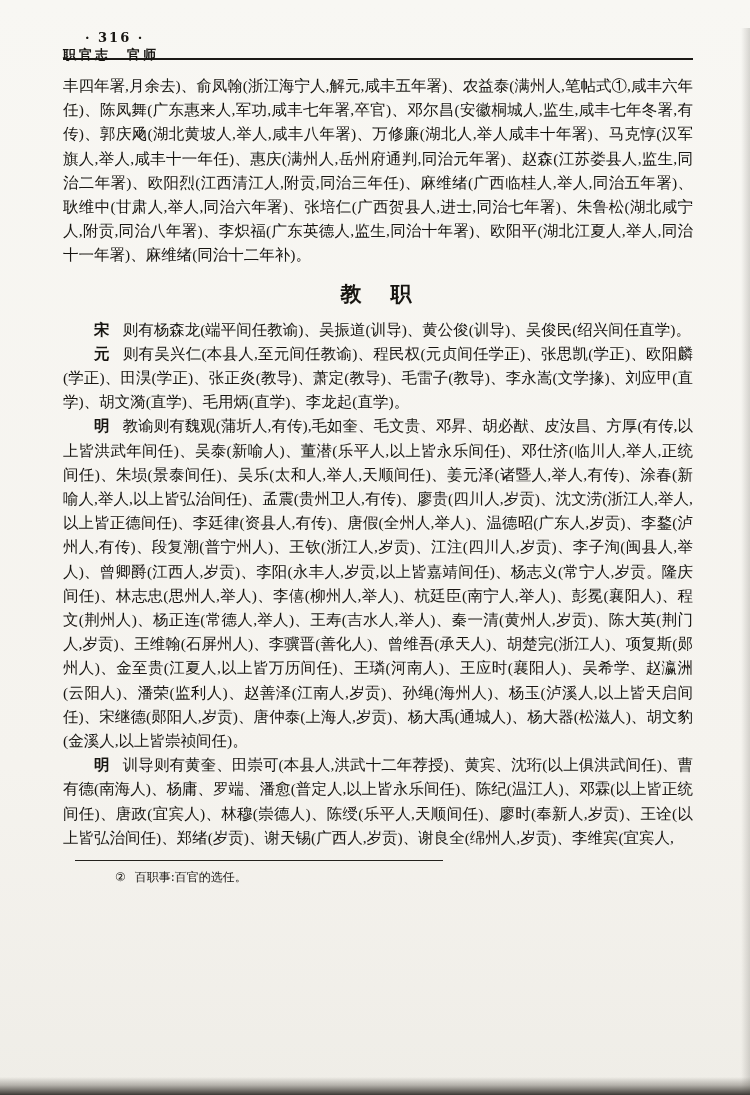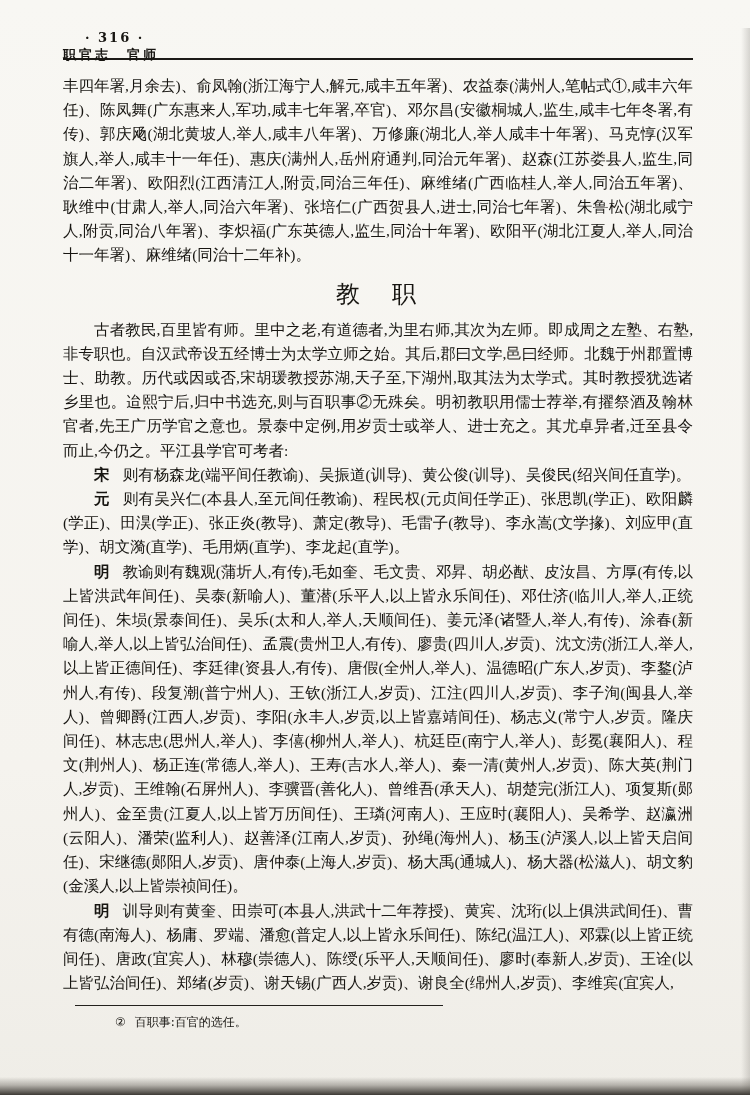--- a/index.html
+++ b/index.html
@@ -55,22 +55,22 @@
     text-justify: inter-ideograph;
   }
   .body-text p {
     margin: 0;
     font-family: Liberation Serif, serif;
   }
   p.indent {
     text-indent: 2em;
   }
   .section-title {
-    font-size: 24px;
-    font-weight: normal;
+    font-size: 21px;
+    font-weight: bold;
     text-align: center;
     letter-spacing: 4px;
     margin: 12px 0 10px 0;
     line-height: 28px;
   }
   .dyn-label {
     font-weight: bold;
     margin-right: 0.85em;
   }
   
@@ -119,21 +119,20 @@
     <span class="header-title">职官志　官师</span>
   </div>
   <hr class="header-rule">
 
   <div class="body-text">
 
     <p>丰四年署,月余去)、俞凤翰(浙江海宁人,解元,咸丰五年署)、农益泰(满州人,笔帖式①,咸丰六年任)、陈凤舞(广东惠来人,军功,咸丰七年署,卒官)、邓尔昌(安徽桐城人,监生,咸丰七年冬署,有传)、郭庆飏(湖北黄坡人,举人,咸丰八年署)、万修廉(湖北人,举人咸丰十年署)、马克惇(汉军旗人,举人,咸丰十一年任)、惠庆(满州人,岳州府通判,同治元年署)、赵森(江苏娄县人,监生,同治二年署)、欧阳烈(江西清江人,附贡,同治三年任)、麻维绪(广西临桂人,举人,同治五年署)、耿维中(甘肃人,举人,同治六年署)、张培仁(广西贺县人,进士,同治七年署)、朱鲁松(湖北咸宁人,附贡,同治八年署)、李炽福(广东英德人,监生,同治十年署)、欧阳平(湖北江夏人,举人,同治十一年署)、麻维绪(同治十二年补)。</p>
 
     <div class="section-title">教　职</div>
 
-    <p class="indent">古者教民,百里皆有师。里中之老,有道德者,为里右师,其次为左师。即成周之左塾、右塾,非专职也。自汉武帝设五经博士为太学立师之始。其后,郡曰文学,邑曰经师。北魏于州郡置博士、助教。历代或因或否,宋胡瑗教授苏湖,天子至,下湖州,取其法为太学式。其时教授犹选诸乡里也。迨熙宁后,归中书选充,则与百职事②无殊矣。明初教职用儒士荐举,有擢祭酒及翰林官者,先王广历学官之意也。景泰中定例,用岁贡士或举人、进士充之。其尤卓异者,迁至县令而止,今仍之。平江县学官可考者:</p>
 
     <p class="indent"><span class="dyn-label">宋</span><span>则有杨森龙(端平间任教谕)、吴振道(训导)、黄公俊(训导)、吴俊民(绍兴间任直学)。</span></p>
 
     <p class="indent"><span class="dyn-label">元</span><span>则有吴兴仁(本县人,至元间任教谕)、程民权(元贞间任学正)、张思凯(学正)、欧阳麟(学正)、田淏(学正)、张正炎(教导)、萧定(教导)、毛雷子(教导)、李永嵩(文学掾)、刘应甲(直学)、胡文漪(直学)、毛用炳(直学)、李龙起(直学)。</span></p>
 
     <p class="indent"><span class="dyn-label">明</span><span>教谕则有魏观(蒲圻人,有传),毛如奎、毛文贵、邓昇、胡必猷、皮汝昌、方厚(有传,以上皆洪武年间任)、吴泰(新喻人)、董潜(乐平人,以上皆永乐间任)、邓仕济(临川人,举人,正统间任)、朱埙(景泰间任)、吴乐(太和人,举人,天顺间任)、姜元泽(诸暨人,举人,有传)、涂春(新喻人,举人,以上皆弘治间任)、孟震(贵州卫人,有传)、廖贵(四川人,岁贡)、沈文涝(浙江人,举人,以上皆正德间任)、李廷律(资县人,有传)、唐假(全州人,举人)、温德昭(广东人,岁贡)、李鍪(泸州人,有传)、段复潮(普宁州人)、王钦(浙江人,岁贡)、江注(四川人,岁贡)、李子洵(闽县人,举人)、曾卿爵(江西人,岁贡)、李阳(永丰人,岁贡,以上皆嘉靖间任)、杨志义(常宁人,岁贡。隆庆间任)、林志忠(思州人,举人)、李僖(柳州人,举人)、杭廷臣(南宁人,举人)、彭冕(襄阳人)、程文(荆州人)、杨正连(常德人,举人)、王寿(吉水人,举人)、秦一清(黄州人,岁贡)、陈大英(荆门人,岁贡)、王维翰(石屏州人)、李骥晋(善化人)、曾维吾(承天人)、胡楚完(浙江人)、项复斯(郧州人)、金至贵(江夏人,以上皆万历间任)、王璘(河南人)、王应时(襄阳人)、吴希学、赵瀛洲(云阳人)、潘荣(监利人)、赵善泽(江南人,岁贡)、孙绳(海州人)、杨玉(泸溪人,以上皆天启间任)、宋继德(郧阳人,岁贡)、唐仲泰(上海人,岁贡)、杨大禹(通城人)、杨大器(松滋人)、胡文豹(金溪人,以上皆崇祯间任)。</span></p>
 
     <p class="indent"><span class="dyn-label">明</span><span>训导则有黄奎、田崇可(本县人,洪武十二年荐授)、黄宾、沈珩(以上俱洪武间任)、曹有德(南海人)、杨庸、罗端、潘愈(普定人,以上皆永乐间任)、陈纪(温江人)、邓霖(以上皆正统间任)、唐政(宜宾人)、林穆(崇德人)、陈绶(乐平人,天顺间任)、廖时(奉新人,岁贡)、王诠(以上皆弘治间任)、郑绪(岁贡)、谢天锡(广西人,岁贡)、谢良全(绵州人,岁贡)、李维宾(宜宾人,</span></p>
 
   </div>

